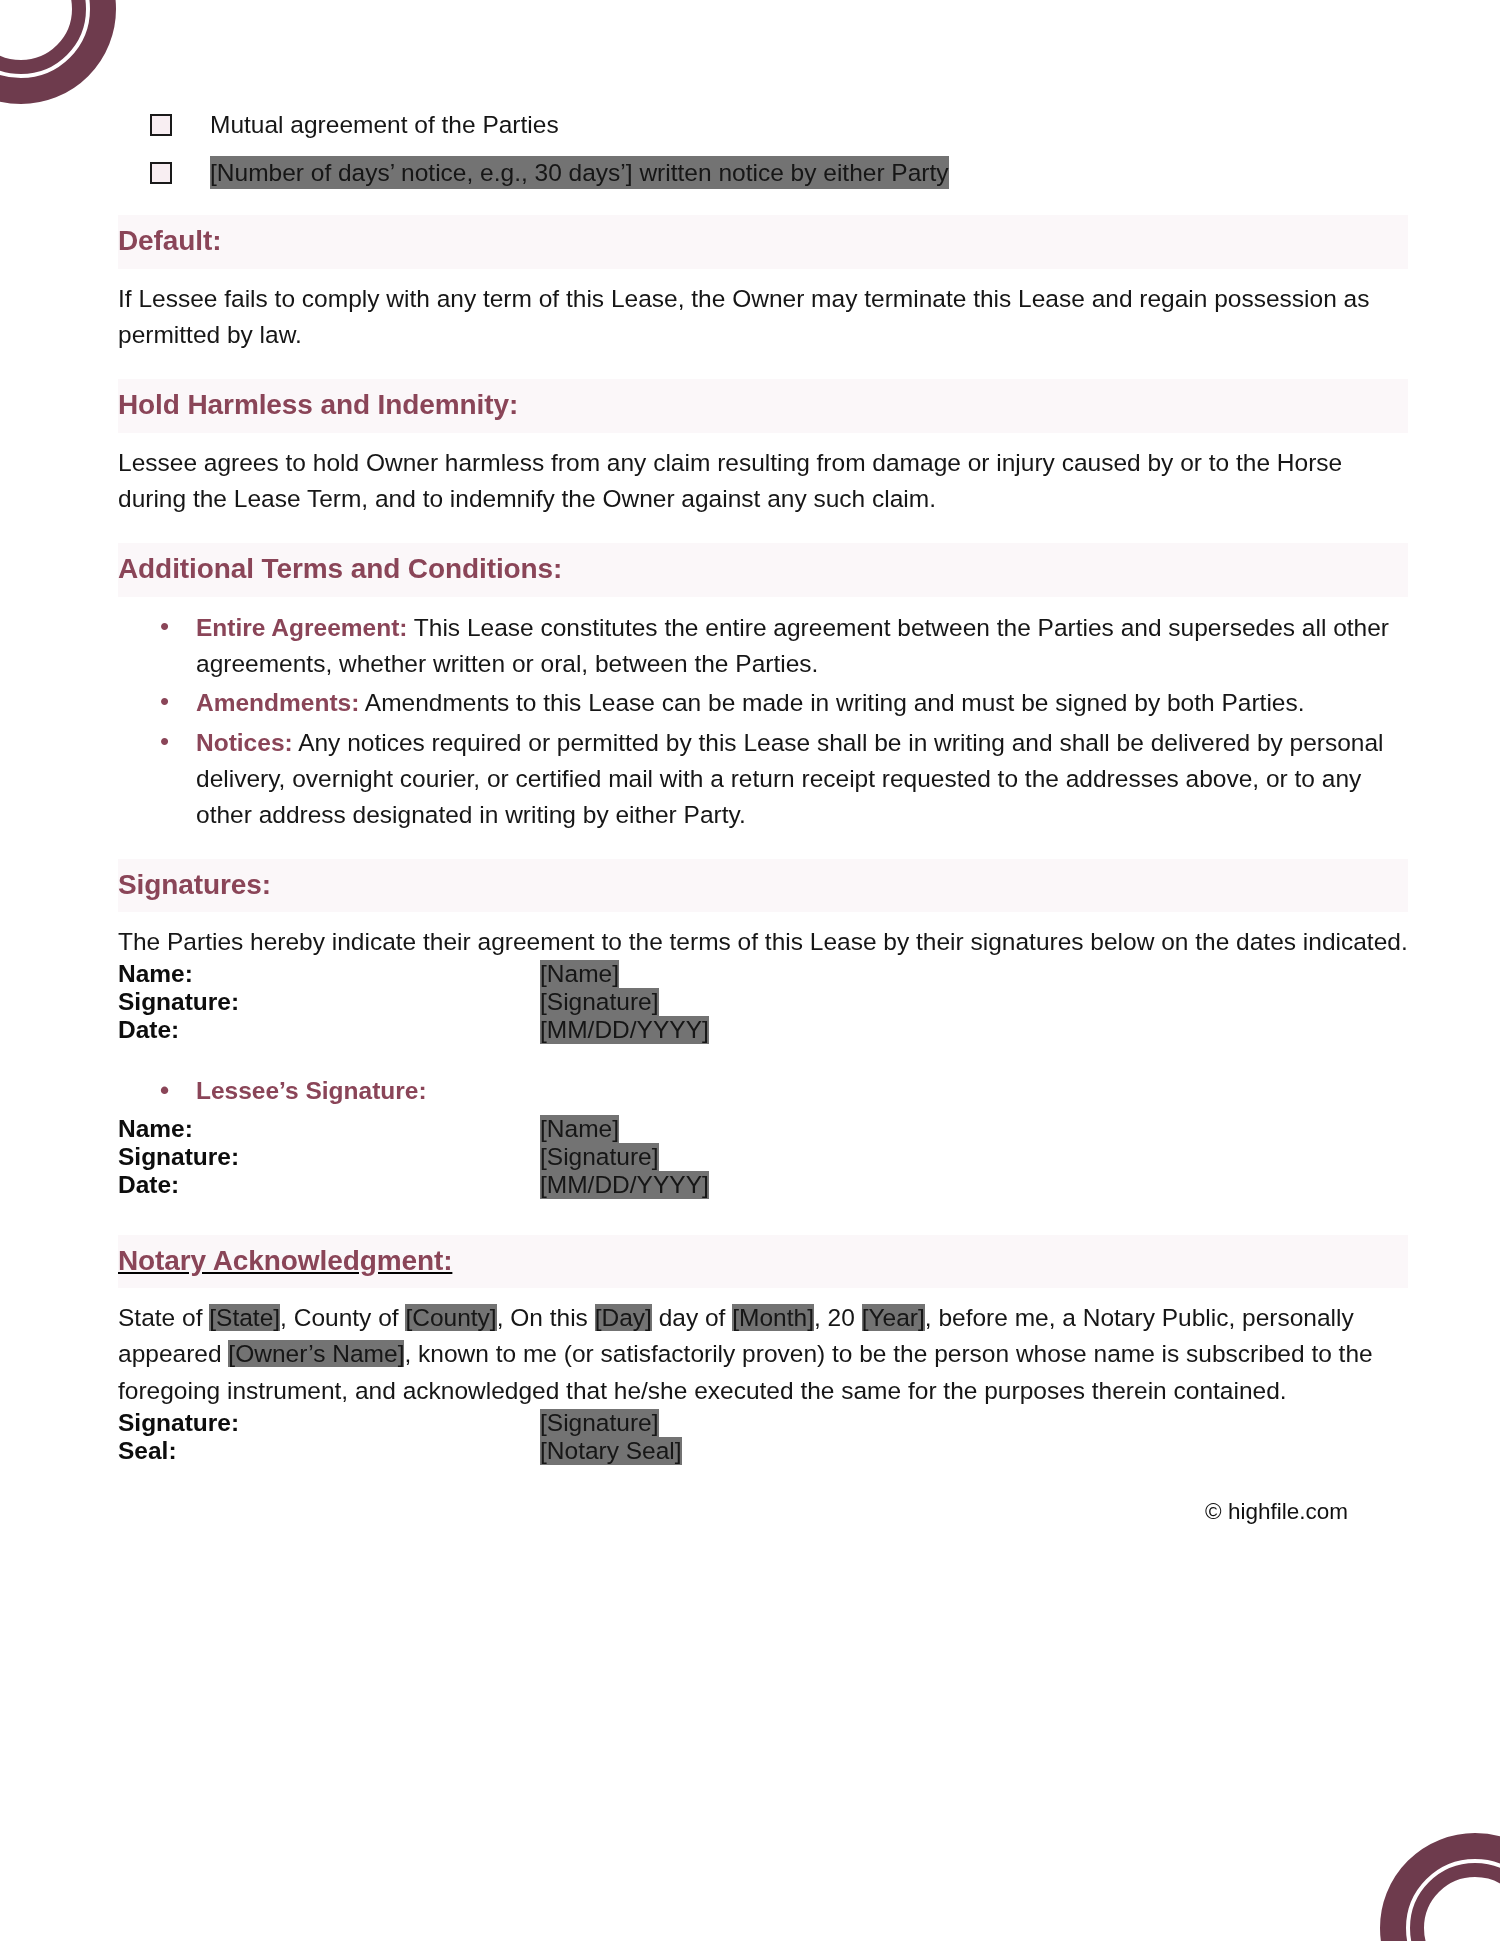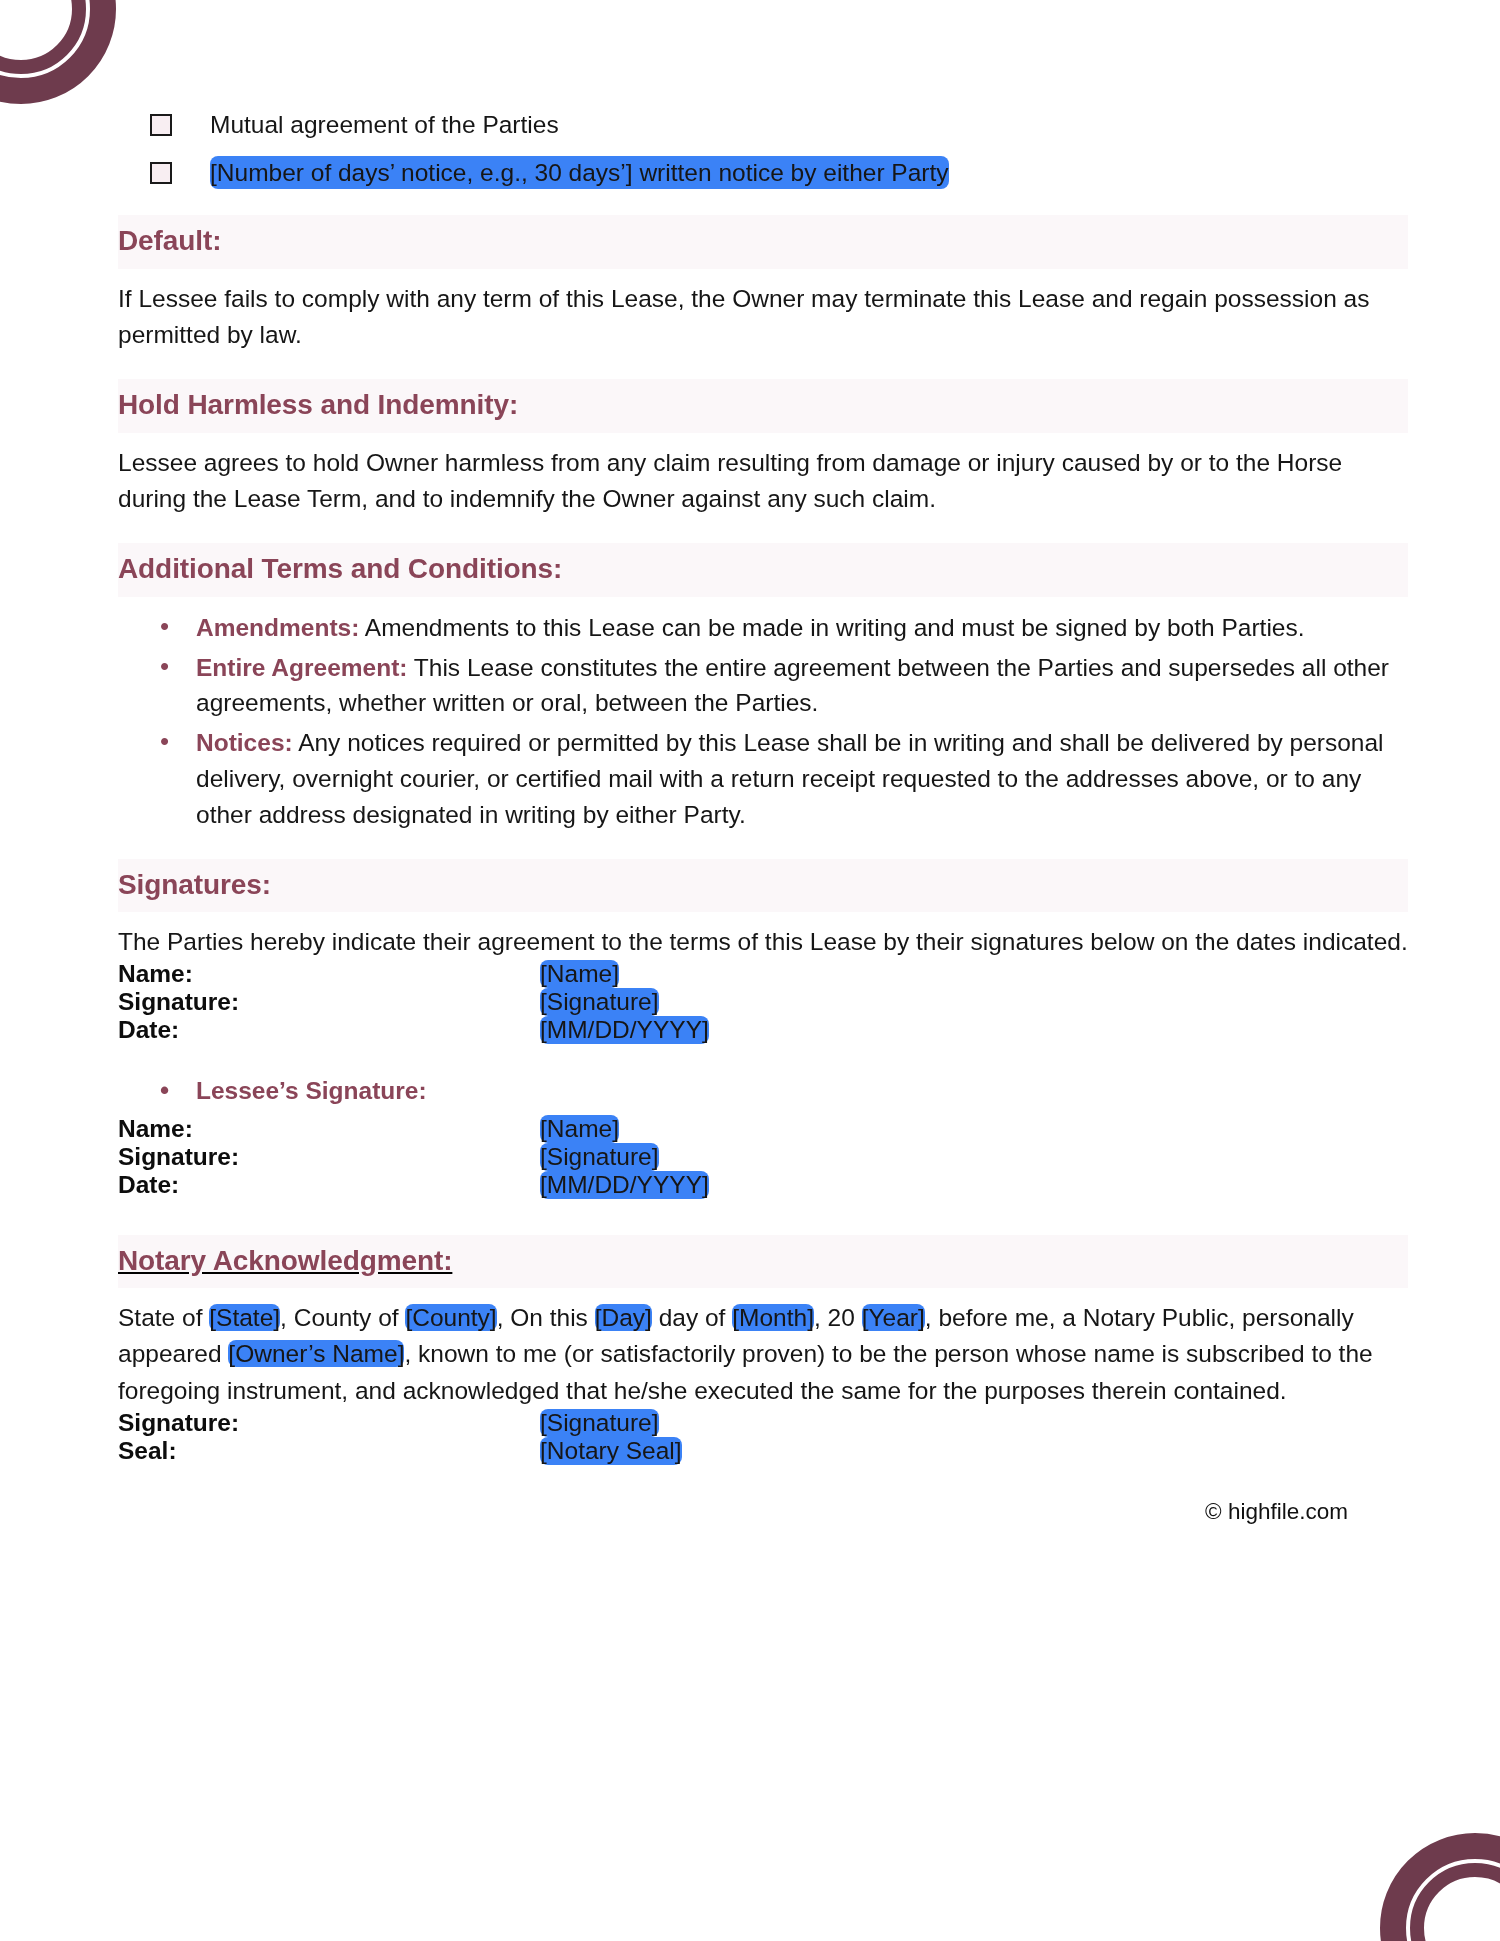--- a/index.html
+++ b/index.html
@@ -89,21 +89,21 @@
   .cb-box::before{
     content:"";
     position:absolute; left:-6px; top:-5px;
     width:30px; height:30px;
     background:#f8eef2;
     z-index:-1;
   }
   .cb-text { font-size:24.5px; line-height:1.35; color:#161616; }
 
   
-  .ph { background:#3b82f6;border-radius:8px; }
+  .ph { background:#737373; }
 
   
   ul.mlist { list-style:none; margin-top:13px; }
   ul.mlist > li {
     position:relative;
     padding-left:78px;
     font-size:24.5px;
     line-height:1.46;
     color:#161616;
     margin-bottom:4px;
@@ -192,24 +192,24 @@
     <div class="sec-head">
       <div class="htext">Hold Harmless and Indemnity:</div>
     </div>
     <p class="body">Lessee agrees to hold Owner harmless from any claim resulting from damage or injury caused by or to the Horse during the Lease Term, and to indemnify the Owner against any such claim.</p>
 
     <div class="sec-head">
       <div class="htext">Additional Terms and Conditions:</div>
     </div>
     <ul class="mlist">
       <li>
-        <span class="lbl">Amendments:</span><span> Amendments to this Lease can be made in writing and must be signed by both Parties.</span>
+        <span class="lbl">Entire Agreement:</span><span> This Lease constitutes the entire agreement between the Parties and supersedes all other agreements, whether written or oral, between the Parties.</span>
       </li>
       <li>
-        <span class="lbl">Entire Agreement:</span><span> This Lease constitutes the entire agreement between the Parties and supersedes all other agreements, whether written or oral, between the Parties.</span>
+        <span class="lbl">Amendments:</span><span> Amendments to this Lease can be made in writing and must be signed by both Parties.</span>
       </li>
       <li>
         <span class="lbl">Notices:</span><span> Any notices required or permitted by this Lease shall be in writing and shall be delivered by personal delivery, overnight courier, or certified mail with a return receipt requested to the addresses above, or to any other address designated in writing by either Party.</span>
       </li>
     </ul>
 
     <div class="sec-head">
       <div class="htext">Signatures:</div>
     </div>
     <p class="body">The Parties hereby indicate their agreement to the terms of this Lease by their signatures below on the dates indicated.</p>

